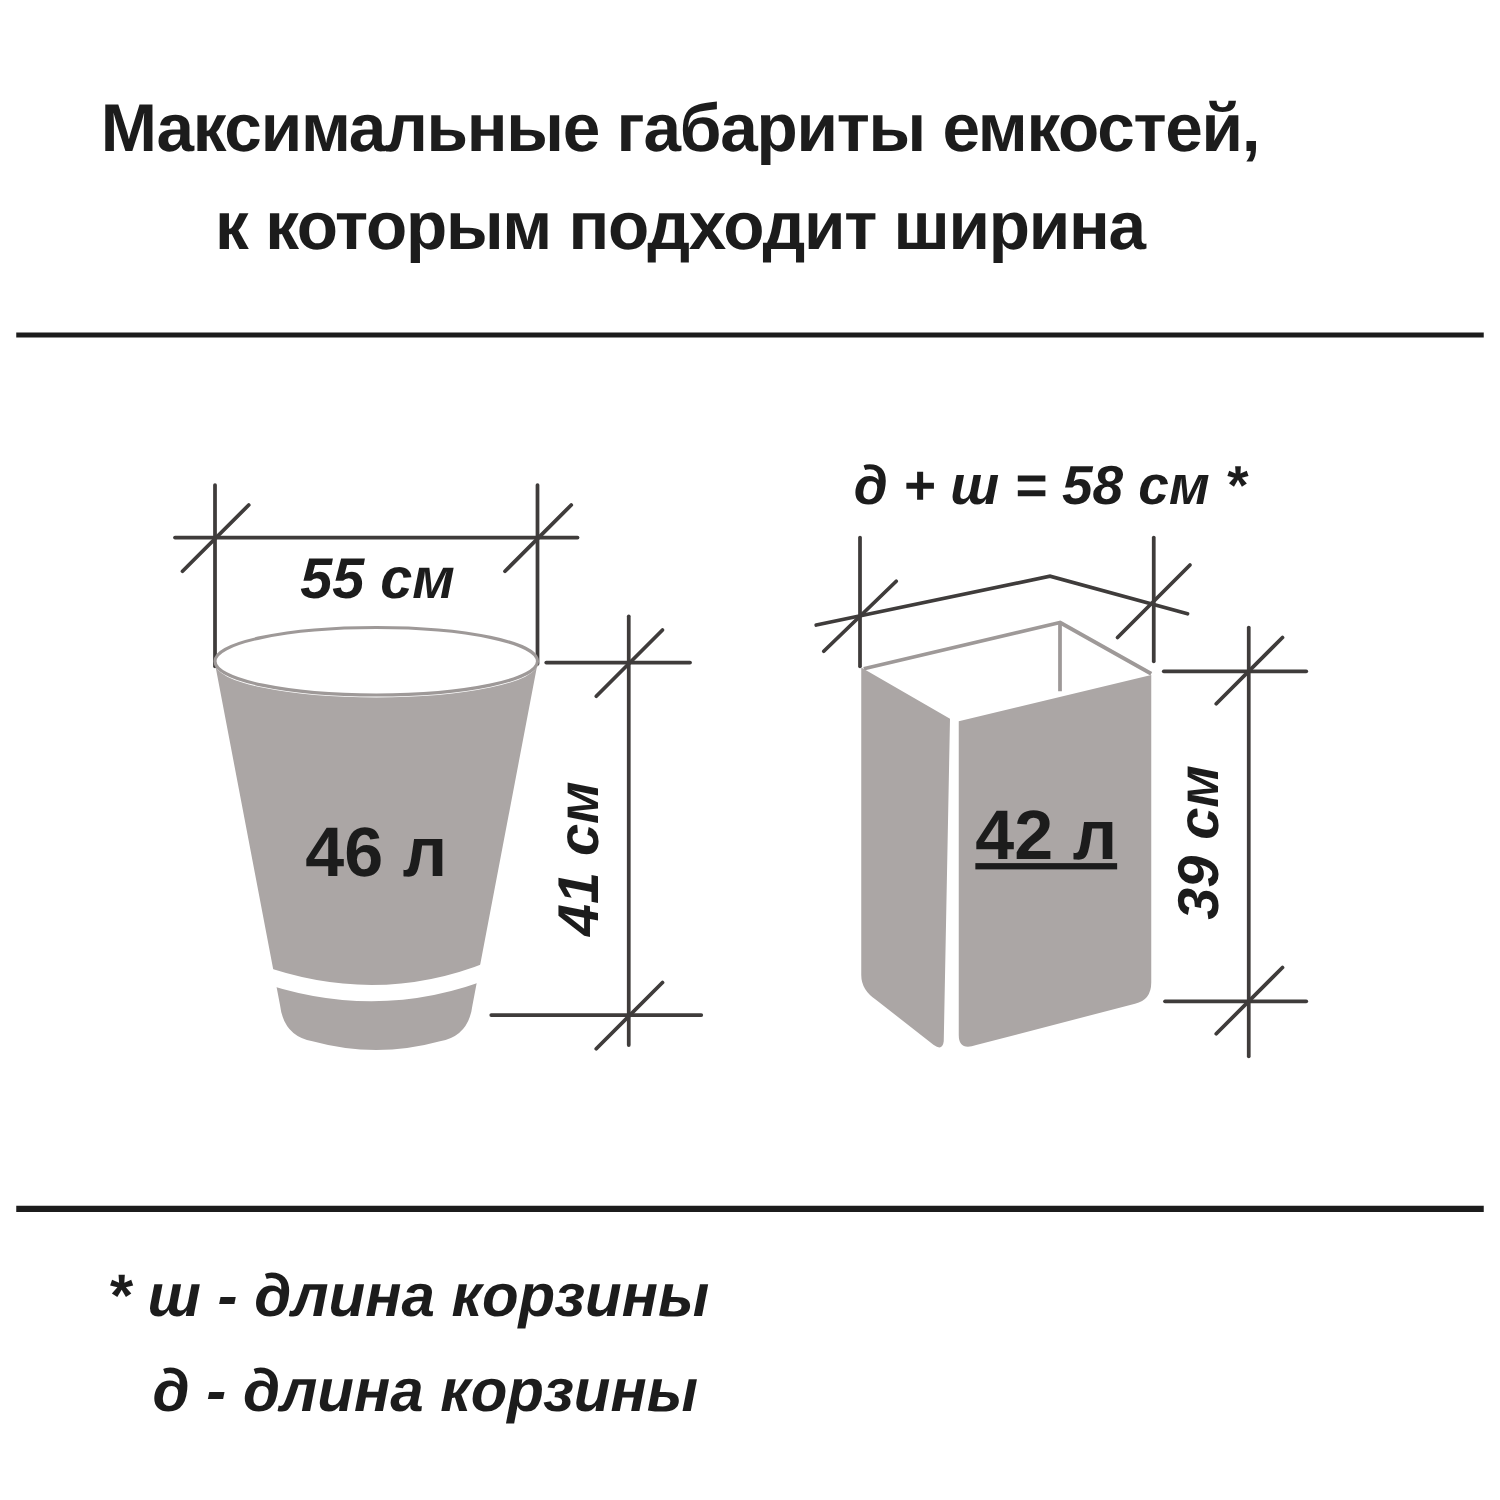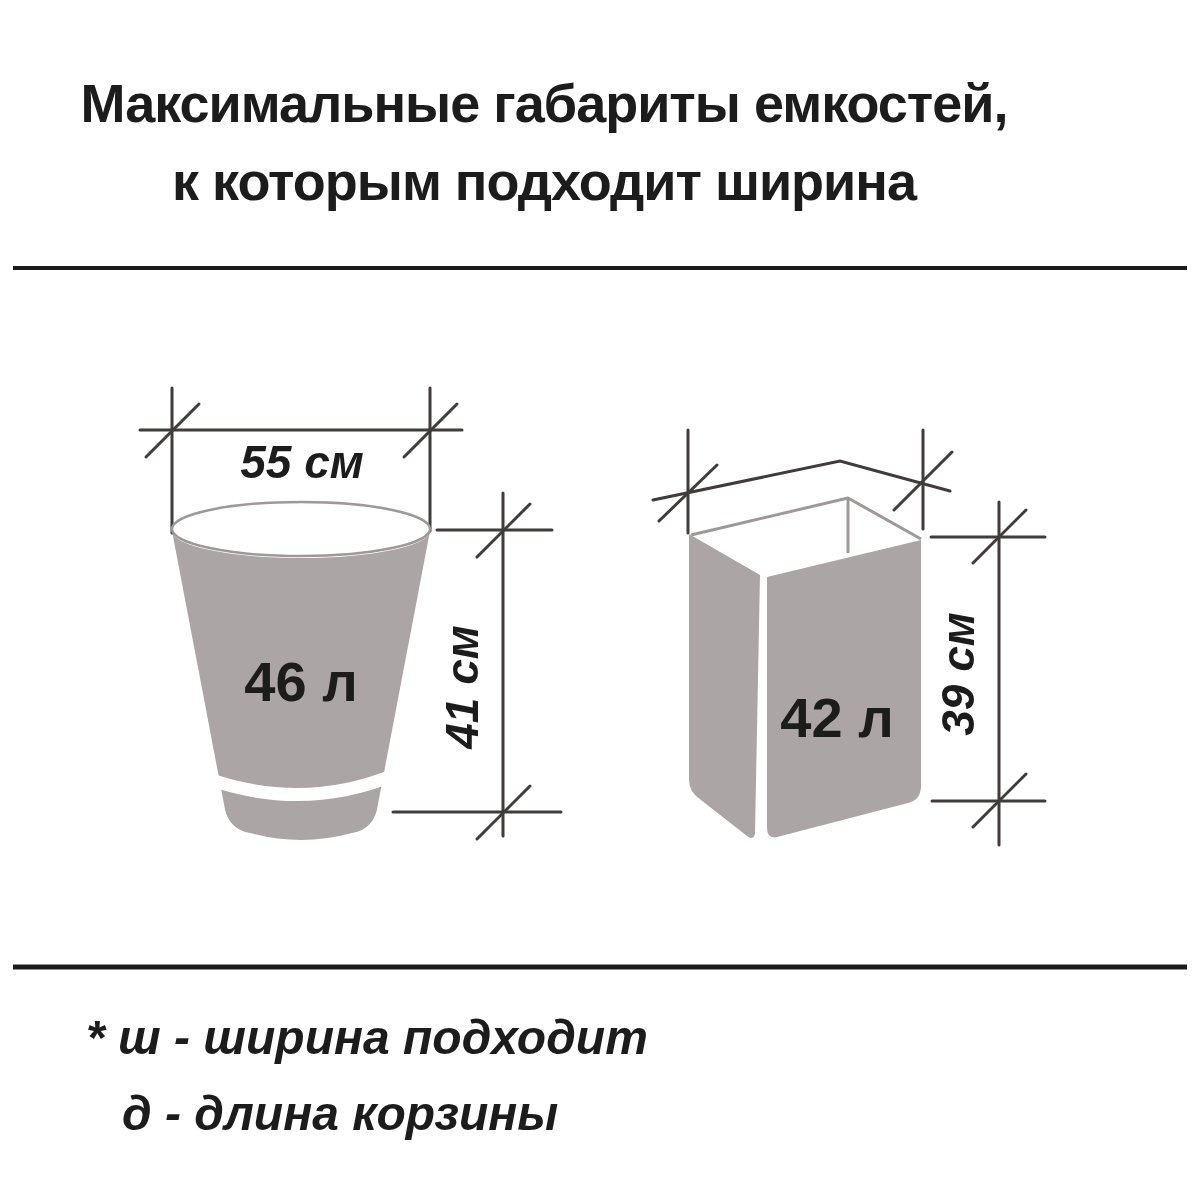--- a/index.html
+++ b/index.html
@@ -77,21 +77,22 @@
 
   <div class="title">
     <div>Максимальные габариты емкостей,</div>
     <div>к которым подходит ширина</div>
   </div>
 
   <div class="label dimtext" style="left:302px;top:462px;">55 см</div>
   <div class="label voltext" style="left:301px;top:681px;">46 л</div>
   <div class="label rot dimtext" style="left:462px;top:687px;">41 см</div>
 
-  <div class="label voltext" style="left:837px;top:717px;">42 л</div>
+  <div class="label formula" style="left:840px;top:389px;">д + ш = 58 см *</div>
+  <div class="label voltext" style="left:837px;top:668px;text-decoration:underline;">42 л</div>
   <div class="label rot dimtext" style="left:958px;top:674px;">39 см</div>
 
   <div class="footnote">
-    <div class="line1">* ш - ширина подходит</div>
+    <div class="line1">* ш - длина корзины</div>
     <div class="line2">д - длина корзины</div>
   </div>
 
 </div>
 
 </body></html>

